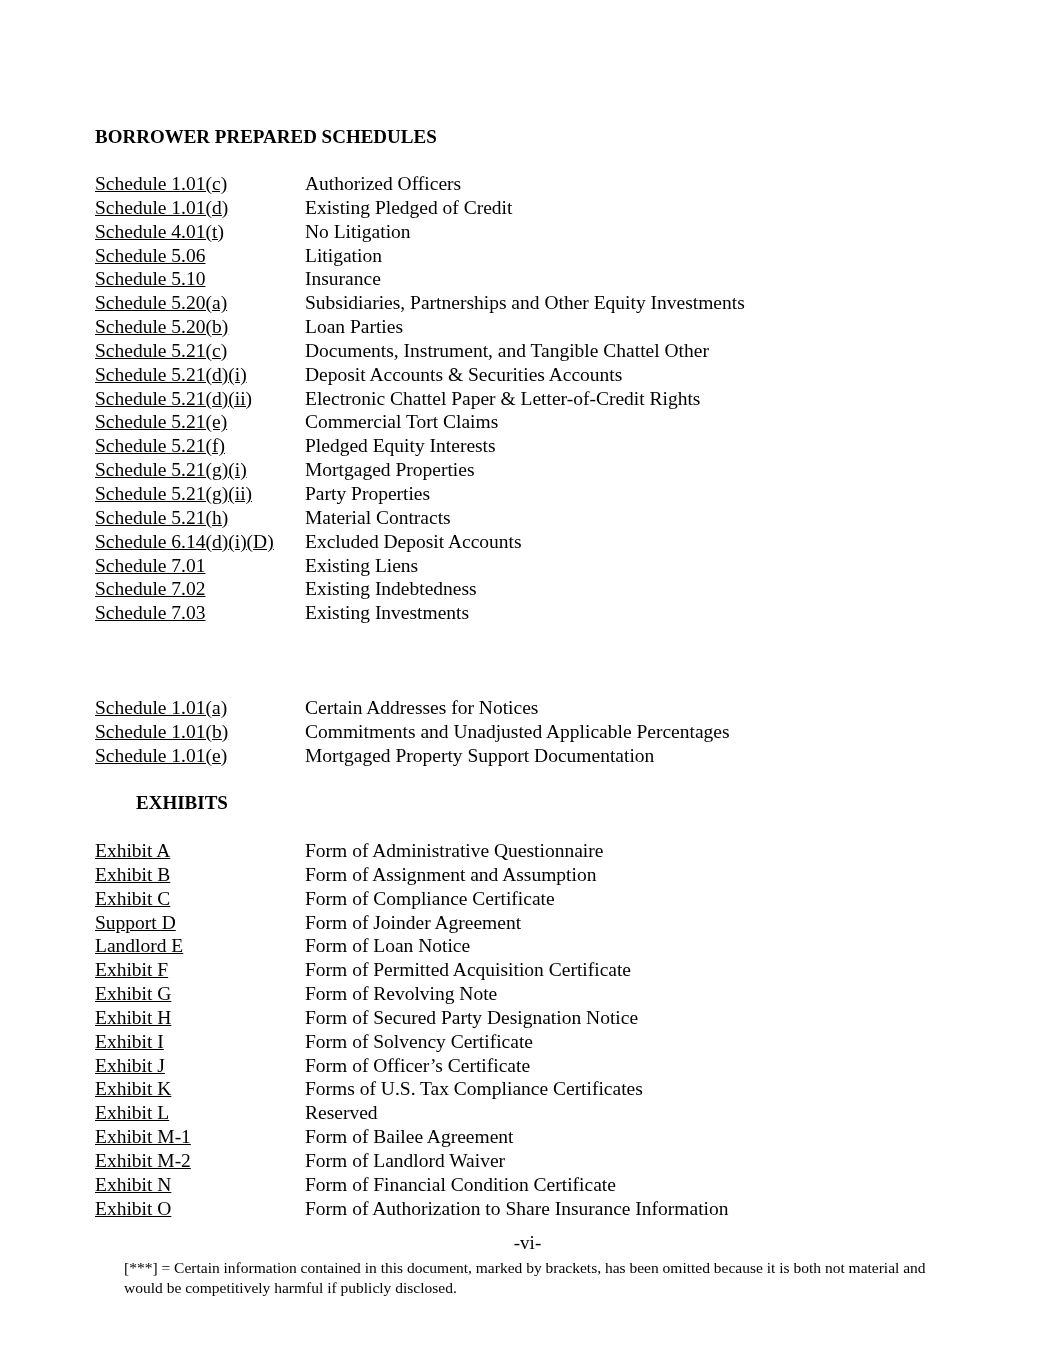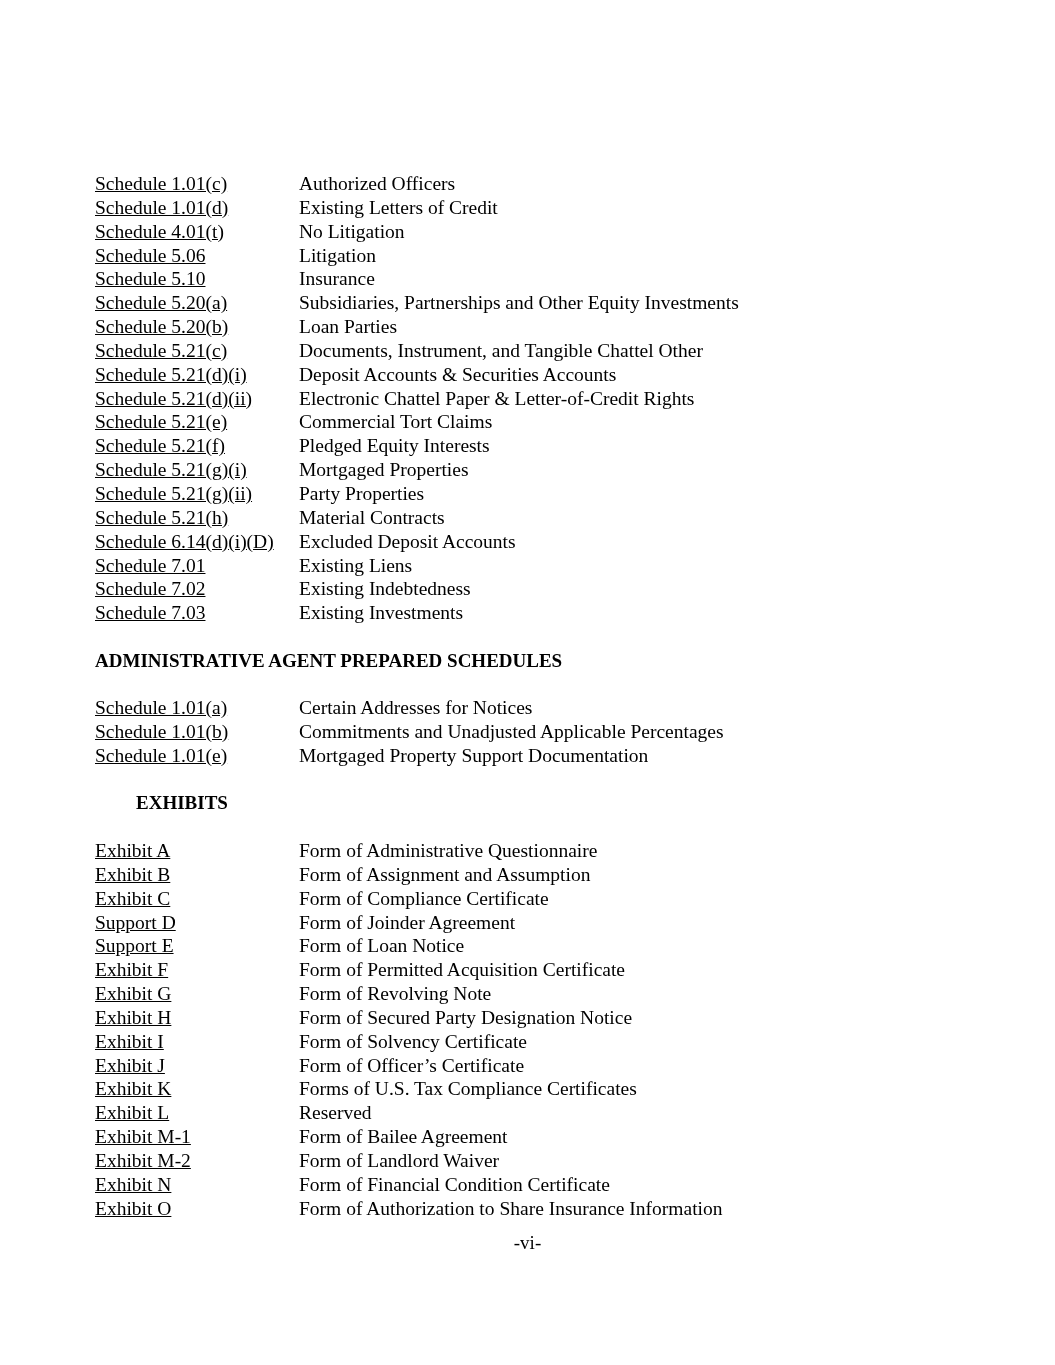--- a/index.html
+++ b/index.html
@@ -3,37 +3,38 @@
 <meta charset="utf-8">
 <style>
   html, body { margin: 0; padding: 0; background: #ffffff; }
   body { width: 1055px; height: 1365px; position: relative; overflow: hidden;
          font-family: "Liberation Serif", "DejaVu Serif", serif; color: #000; }
   .page { position: absolute; left: 0; top: 0; width: 1055px; height: 1365px; }
   .heading { position: absolute; left: 95px; font-weight: bold; font-size: 19px; line-height: 24px; white-space: nowrap; }
   .list { position: absolute; left: 95px; margin: 0; padding: 0; list-style: none; }
   .row { height: 23.85px; line-height: 23.85px; font-size: 19.5px; white-space: nowrap; position: relative; }
   .row .ref { position: absolute; left: 0; text-decoration: underline; }
-  .row .title { position: absolute; left: 204px; }
+  .row .title { position: absolute; left: 210px; }
   .page-num { position: absolute; left: 0; width: 1055px; top: 1232px; text-align: center; font-size: 19px; line-height: 22px; }
   .footnote { position: absolute; left: 124px; top: 1258px; width: 820px; font-size: 15.5px; line-height: 20px; }
 </style>
 </head>
 <body>
 
 <div class="page">
 
+  <div class="heading" style="top:125px;">BORROWER PREPARED SCHEDULES</div>
   <ul class="list" style="top:172px;">
       <li class="row">
         <span class="ref">Schedule 1.01(c)</span>
         <span class="title">Authorized Officers</span>
       </li>
       <li class="row">
         <span class="ref">Schedule 1.01(d)</span>
-        <span class="title">Existing Letters of Credit</span>
+        <span class="title">Existing Pledged of Credit</span>
       </li>
       <li class="row">
         <span class="ref">Schedule 4.01(t)</span>
         <span class="title">No Litigation</span>
       </li>
       <li class="row">
         <span class="ref">Schedule 5.06</span>
         <span class="title">Litigation</span>
       </li>
       <li class="row">
@@ -91,21 +92,20 @@
       <li class="row">
         <span class="ref">Schedule 7.02</span>
         <span class="title">Existing Indebtedness</span>
       </li>
       <li class="row">
         <span class="ref">Schedule 7.03</span>
         <span class="title">Existing Investments</span>
       </li>
     </ul>
 
-  <div class="heading" style="top:649px;">ADMINISTRATIVE AGENT PREPARED SCHEDULES</div>
   <ul class="list" style="top:696px;">
       <li class="row">
         <span class="ref">Schedule 1.01(a)</span>
         <span class="title">Certain Addresses for Notices</span>
       </li>
       <li class="row">
         <span class="ref">Schedule 1.01(b)</span>
         <span class="title">Commitments and Unadjusted Applicable Percentages</span>
       </li>
       <li class="row">
@@ -126,21 +126,21 @@
       </li>
       <li class="row">
         <span class="ref">Exhibit C</span>
         <span class="title">Form of Compliance Certificate</span>
       </li>
       <li class="row">
         <span class="ref">Support D</span>
         <span class="title">Form of Joinder Agreement</span>
       </li>
       <li class="row">
-        <span class="ref">Support E</span>
+        <span class="ref">Landlord E</span>
         <span class="title">Form of Loan Notice</span>
       </li>
       <li class="row">
         <span class="ref">Exhibit F</span>
         <span class="title">Form of Permitted Acquisition Certificate</span>
       </li>
       <li class="row">
         <span class="ref">Exhibit G</span>
         <span class="title">Form of Revolving Note</span>
       </li>
@@ -176,13 +176,14 @@
         <span class="ref">Exhibit N</span>
         <span class="title">Form of Financial Condition Certificate</span>
       </li>
       <li class="row">
         <span class="ref">Exhibit O</span>
         <span class="title">Form of Authorization to Share Insurance Information</span>
       </li>
     </ul>
 
   <div class="page-num">-vi-</div>
+  <div class="footnote">[***] = Certain information contained in this document, marked by brackets, has been omitted because it is both not material and would be competitively harmful if publicly disclosed.</div>
 </div>
 
 </body></html>

